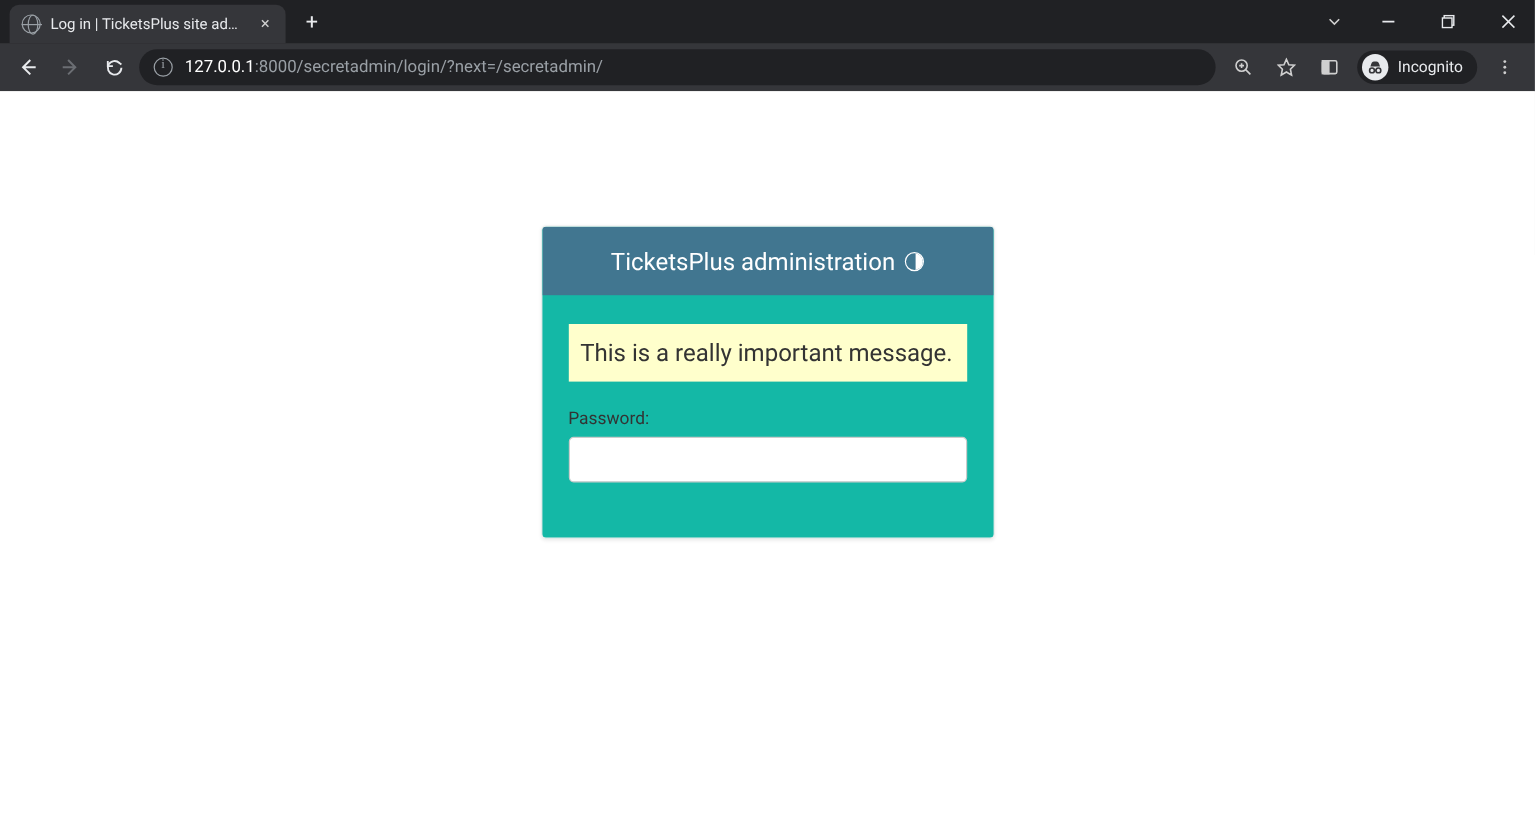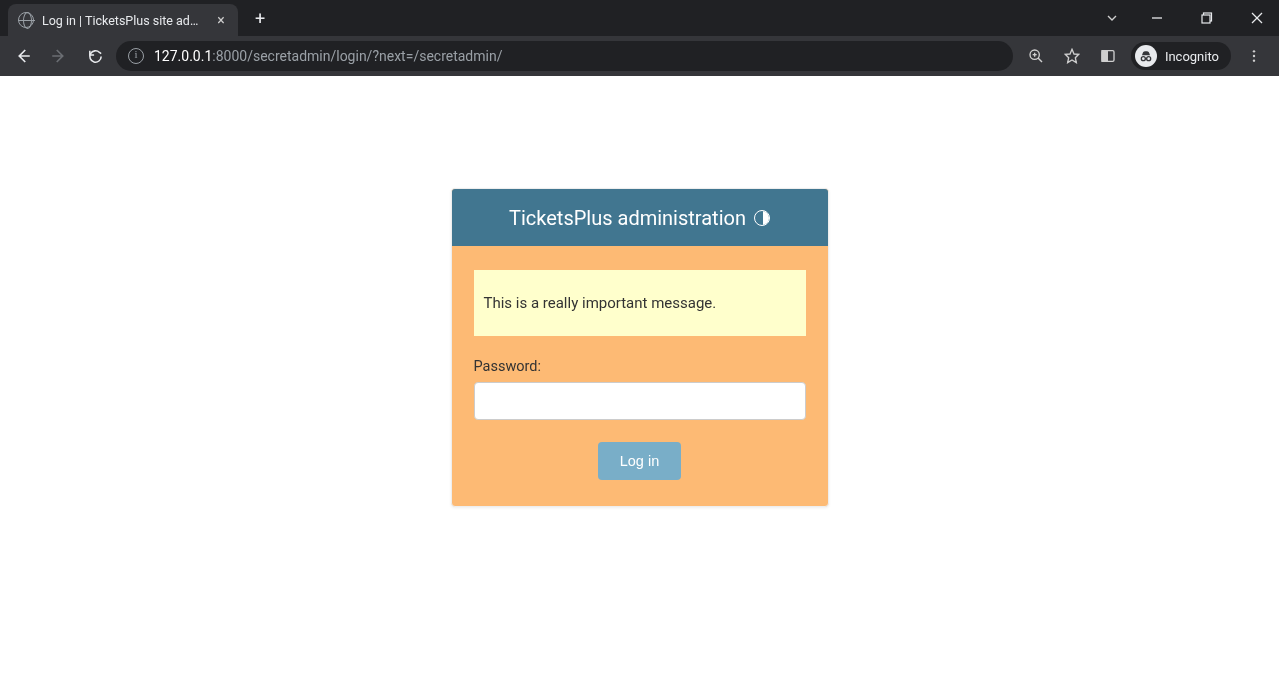--- a/index.html
+++ b/index.html
@@ -159,21 +159,21 @@
   .page-viewport {
     height: calc(700px - 76px);
     background: #ffffff;
     display: flex;
     align-items: flex-start;
     justify-content: center;
     padding-top: 112px;
   }
   .login-card {
     width: 378px;
-    background: #fdba74;
+    background: #14b8a6;
     box-shadow: 0 1px 3px rgba(0,0,0,0.07);
     border-radius: 4px;
     overflow: hidden;
     border: 1px solid #eee;
   }
   .card-header {
     background: #417690;
     color: #ffffff;
     text-align: center;
     padding: 17px 10px 16px;
@@ -198,22 +198,22 @@
     right:-1px; top:-1px; bottom:-1px;
     width:50%;
     background:#ffffff;
   }
   .card-body {
     padding: 24px 22px 26px;
   }
   .message-box {
     background: #ffffcc;
     color: #333333;
-    font-size: 15px;
-    padding: 24px 10px;
+    font-size: 20px;
+    padding: 12px 10px;
     margin-bottom: 22px;
   }
   .form-row { margin-bottom: 20px; }
   .form-label {
     display: block;
     font-size: 14.5px;
     color: #333333;
     margin-bottom: 7px;
   }
   .form-input {
@@ -349,18 +349,15 @@
     </div>
     <div class="card-body">
       <div class="message-box">This is a really important message.</div>
 
       <div class="form-row">
         <label class="form-label">Password:</label>
         <input class="form-input" type="text" value="" style="">
       </div>
 
 
-      <div class="submit-row">
-        <button class="submit-btn">Log in</button>
-      </div>
     </div>
   </div>
 </div>
 
 </body></html>

